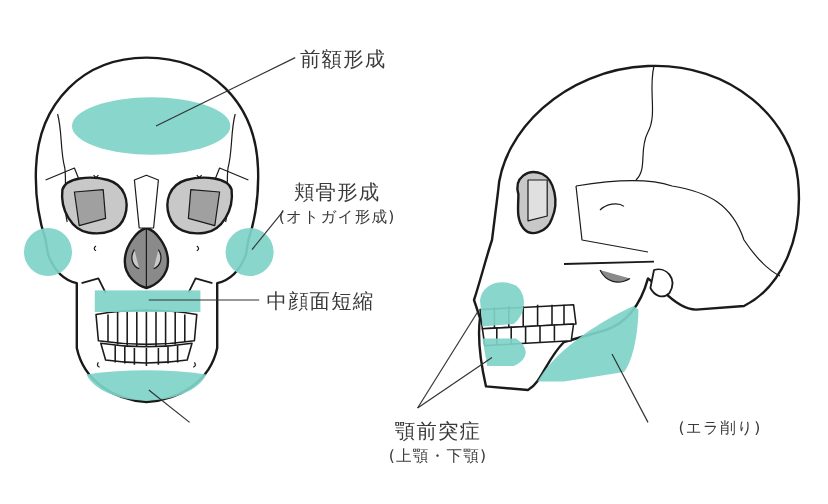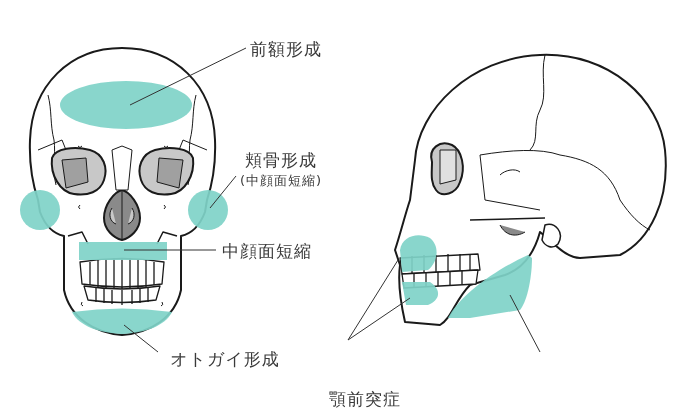--- a/index.html
+++ b/index.html
@@ -95,27 +95,28 @@
     <line x1="398" y1="260" x2="348" y2="340"></line>
     <line x1="410" y1="298" x2="348" y2="340"></line>
     <line x1="510" y1="295" x2="540" y2="352"></line>
   </g>
 </svg>
 
 <div class="label main" style="left:250px; top:38px;">前額形成</div>
 
 <div class="label center" style="left:226px; top:149px; width:110px;">
   <div class="main">頬骨形成</div>
-  <div class="sub">(中顔面短縮)</div>
+  <div class="sub">(オトガイ形成)</div>
 </div>
 
 <div class="label main" style="left:222px; top:240px;text-align:right;">中顔面短縮</div>
 
 <div class="label center" style="left:150px; top:348px; width:150px;">
-  <div class="main">オトガイ形成</div>
 </div>
 
-<div class="label center" style="left:300px; top:348px; width:130px;margin-top:40px;">
+<div class="label center" style="left:300px; top:348px; width:130px;">
   <div class="main">顎前突症</div>
+  <div class="sub">(上顎・下顎)</div>
 </div>
 
 <div class="label center" style="left:535px; top:348px; width:130px;">
+  <div class="sub">(エラ削り)</div>
 </div>
 
 </body></html>

